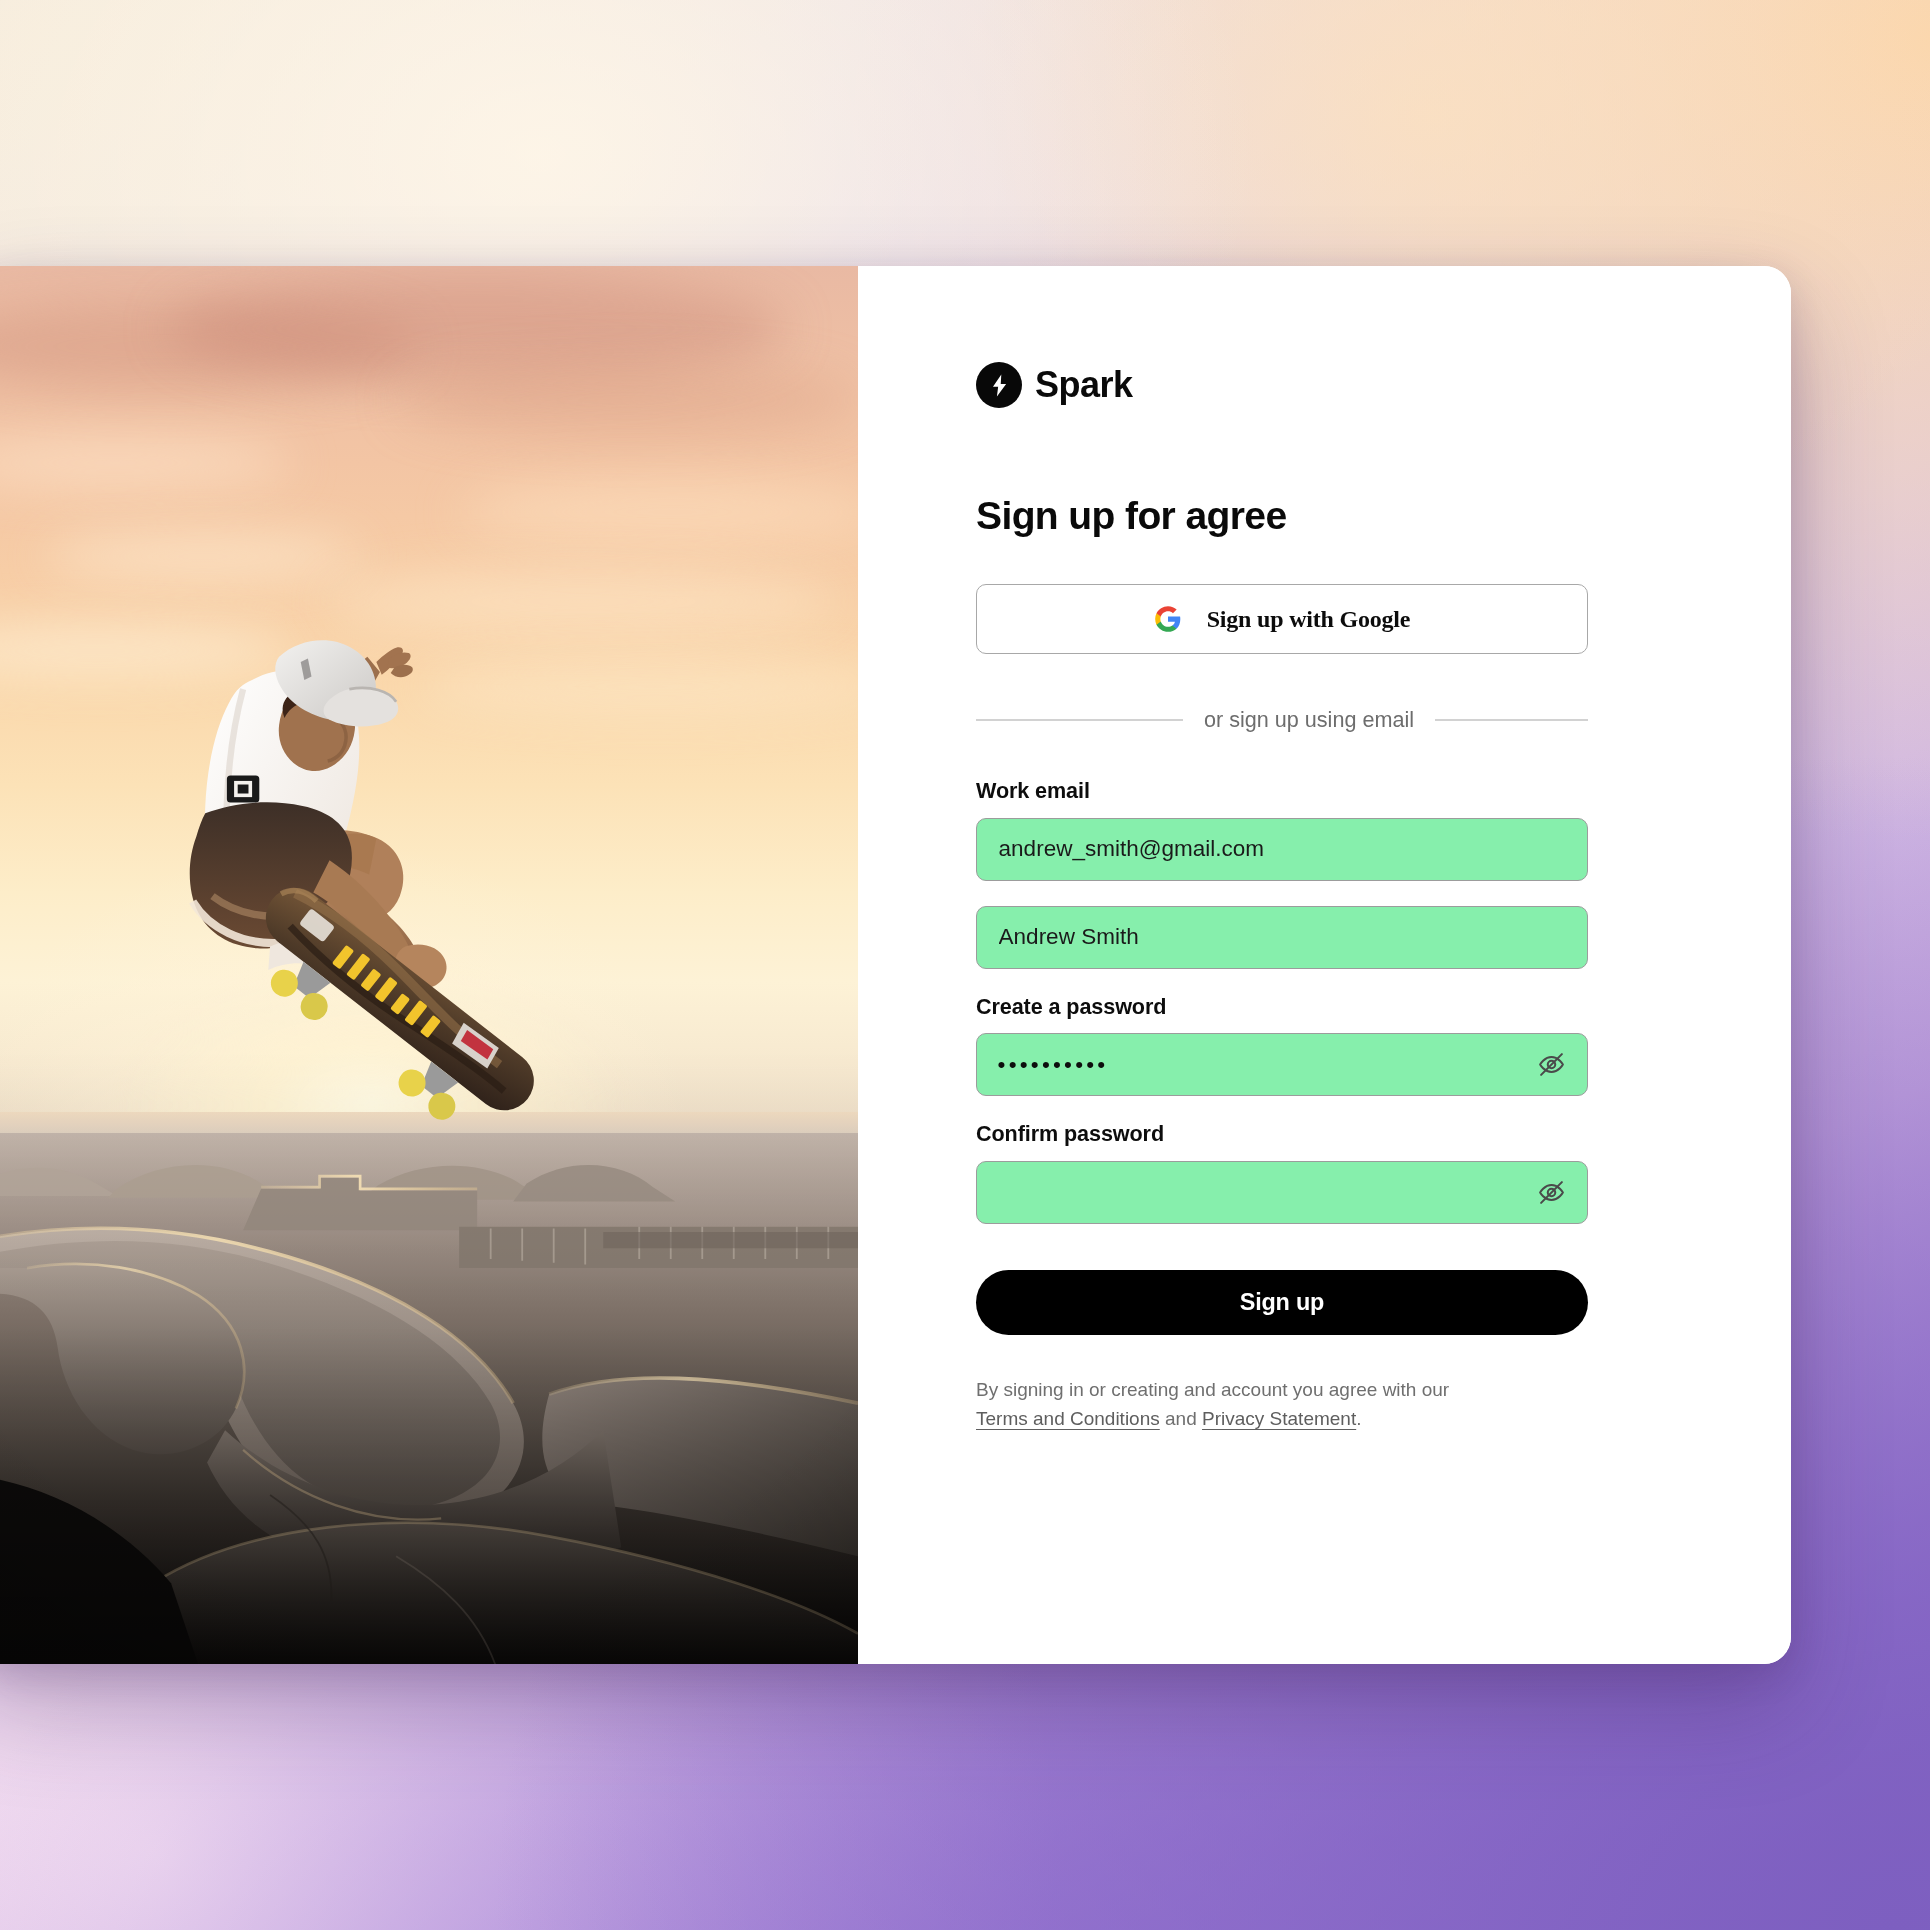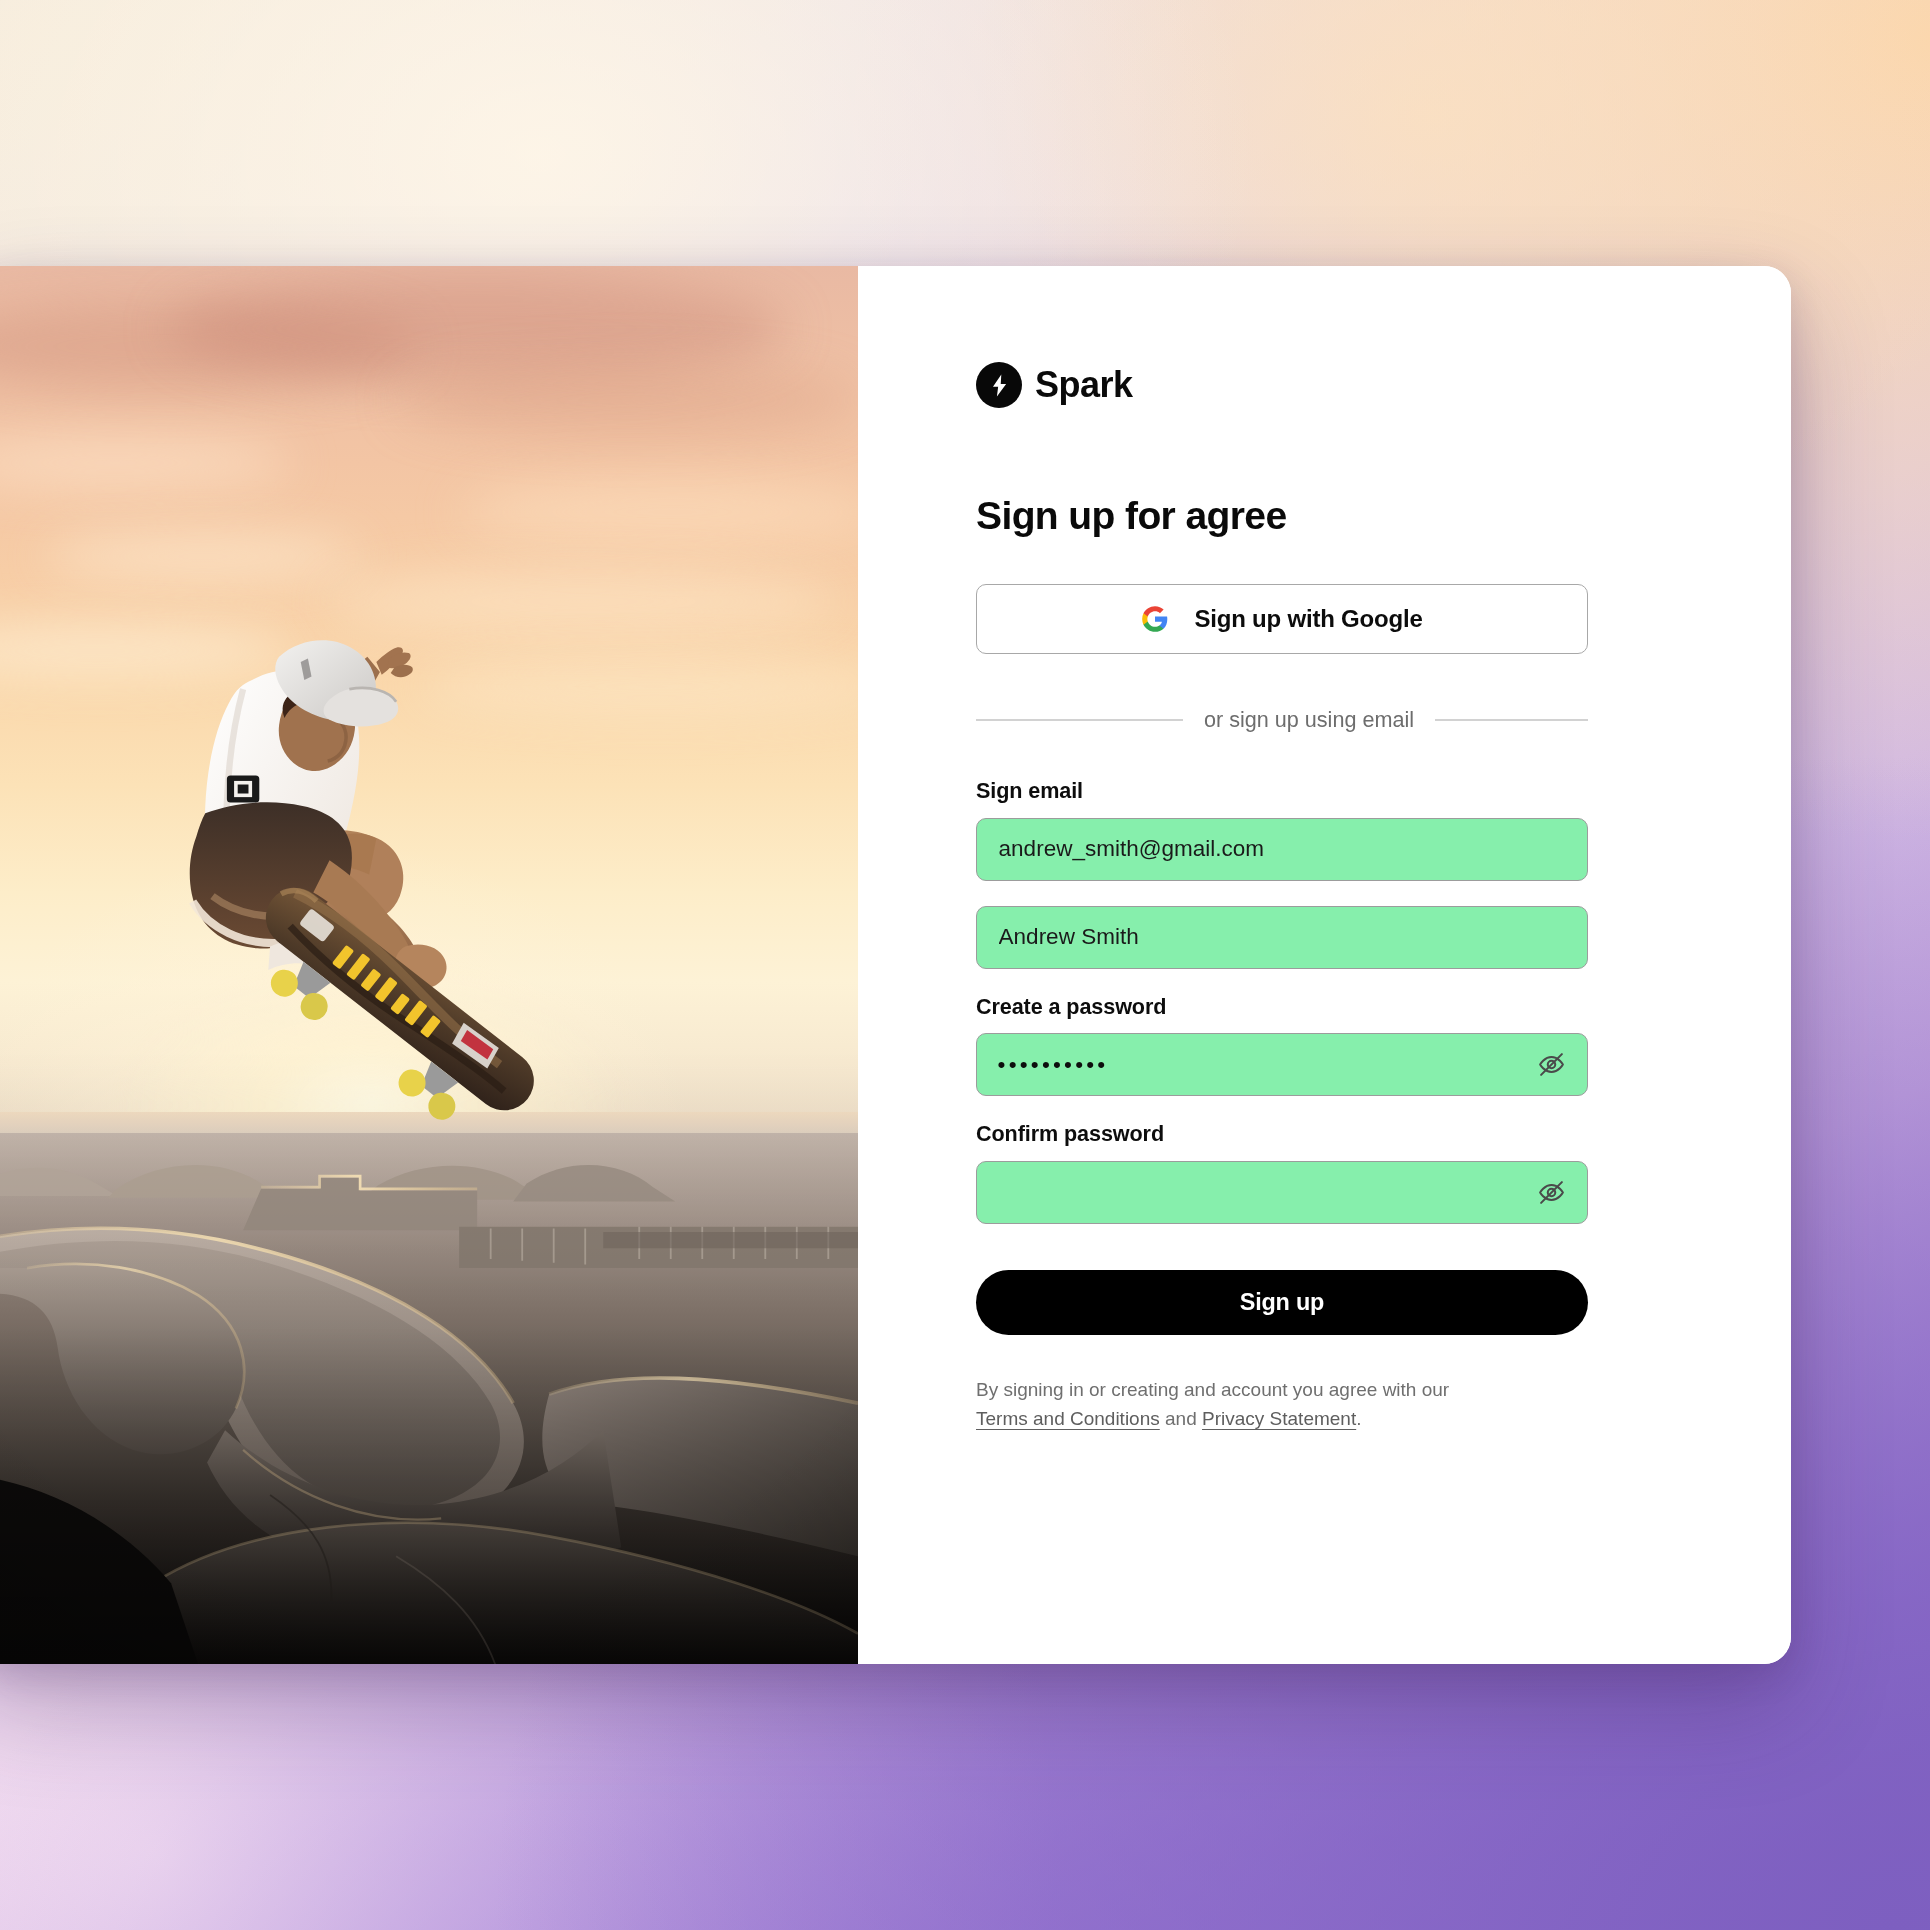--- a/index.html
+++ b/index.html
@@ -193,21 +193,21 @@
     width: 612px;
     height: 70px;
     border: 1.4px solid #a8a8a8;
     border-radius: 10px;
     background: #ffffff;
     display: flex;
     align-items: center;
     justify-content: center;
     gap: 25px;
     cursor: pointer;
-    font-family: Liberation Sans, sans-serif;
+    font-family: Liberation Serif, serif;
   }
   .google-btn-label {
     font-size: 24px;
     font-weight: 700;
     color: #0c0c0c;
     letter-spacing: -0.2px;
   }
   .g-logo { width: 28px; height: 28px; flex: none; display: block; }
 
   
@@ -569,21 +569,21 @@
 
       
       <div class="divider">
         <span class="divider-line left"></span>
         <span class="divider-text">or sign up using email</span>
         <span class="divider-line right"></span>
       </div>
 
       
       <div class="field">
-        <label class="field-label">Sign email</label>
+        <label class="field-label">Work email</label>
         <div class="input-wrap">
           <input class="text-input" type="text" value="andrew_smith@gmail.com" style="">
         </div>
       </div>
 
       
       <div class="field">
         <div class="input-wrap">
           <input class="text-input" type="text" value="Andrew Smith" style="">
         </div>

